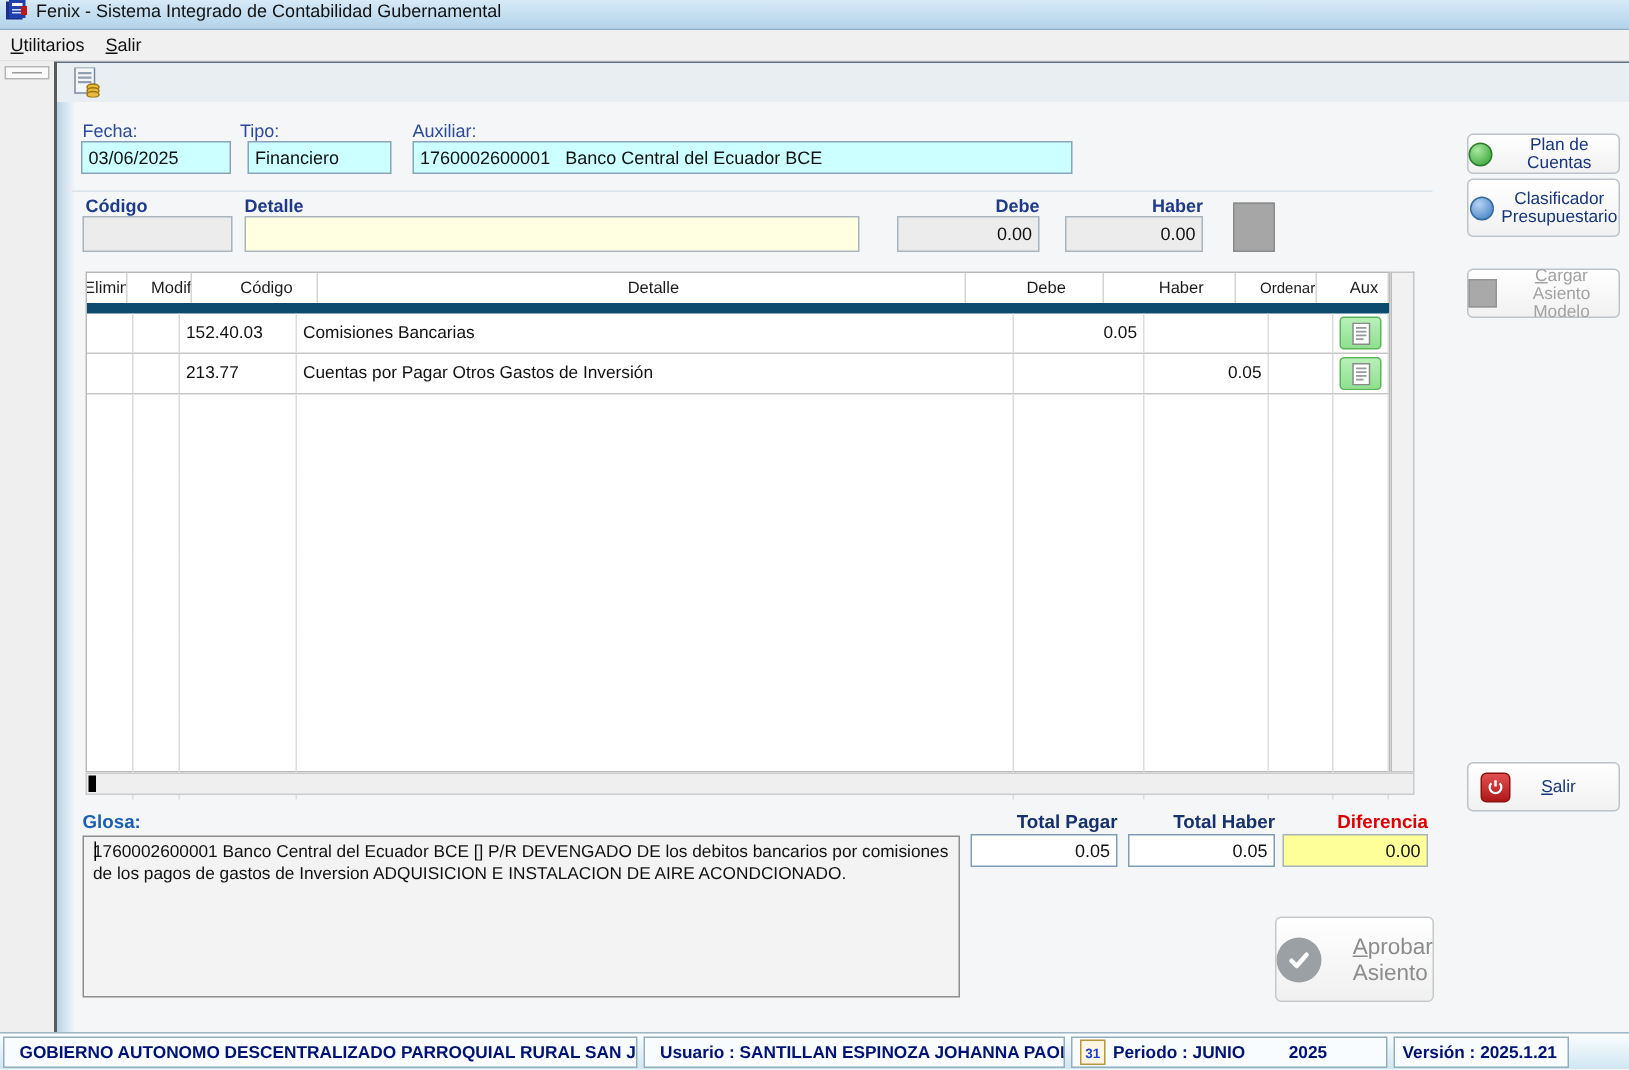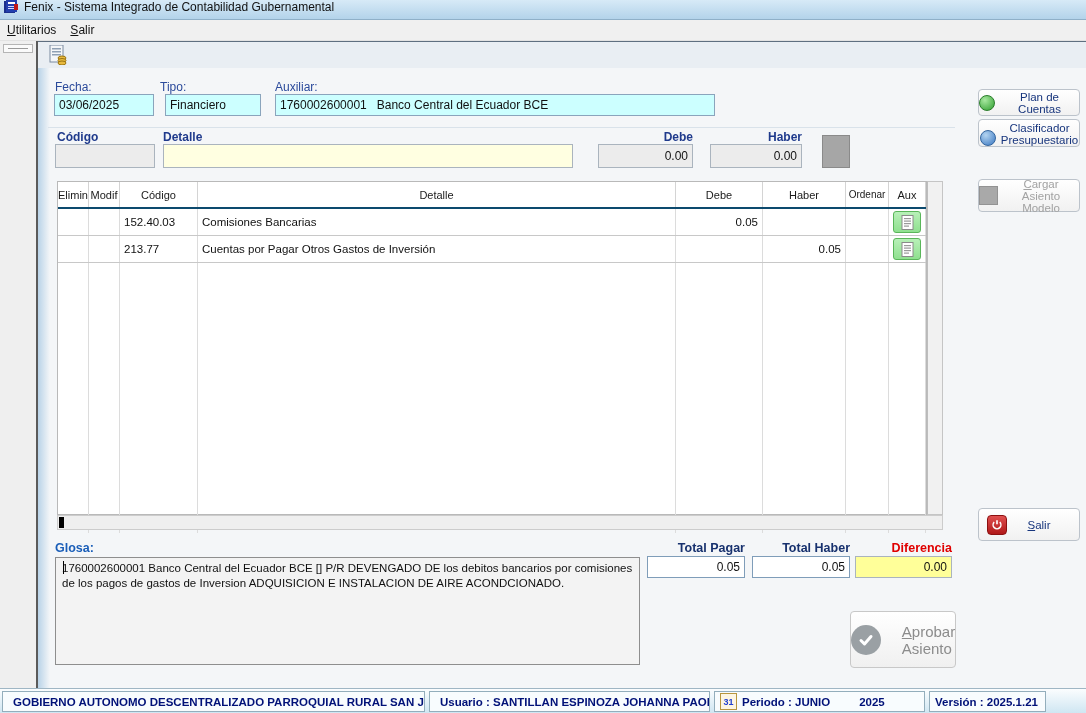--- a/index.html
+++ b/index.html
@@ -47,21 +47,21 @@
   .num { text-align:right; }
 
   #sep1 { position:absolute; left:10px; top:59px; width:907px; border-top:1px solid #d9e2ea; }
 
   #graybtn { position:absolute; left:784px; top:67px; width:28px; height:33px; background:#a6a6a6;
     border:1px solid #8a8a8a; }
 
   
   #tablewrap { position:absolute; left:19px; top:113px; width:870px; height:334px; background:#fff;
     border:1px solid #b9b9b9; }
-  .thead { display:flex; height:27px; border-bottom:2px solid #0c4a6e; }
+  .thead { display:flex; height:27px; border-bottom:7px solid #0c4a6e;gap:16px; }
   .thead .hc { font-size:11px; color:#1a1a1a; display:flex; align-items:center; justify-content:center;
     border-right:1px solid #d4d4d4; overflow:hidden; white-space:nowrap; }
   .trow { display:flex; height:27px; }
   .trow .tc { font-size:11.5px; color:#111; display:flex; align-items:center;
     border-right:1px solid #dcdcdc; overflow:hidden; white-space:nowrap; padding:0 4px; }
   .trow.data { border-bottom:1px solid #c8c8c8; }
   .c0{width:31px;} .c1{width:31px;} .c2{width:78px;} .c3{width:478px;} .c4{width:87px;}
   .c5{width:83px;} .c6{width:43px;} .c7{width:37px; justify-content:center;}
   .tc.r { justify-content:flex-end; }
   .aux-btn { width:29px; height:22px; background:linear-gradient(#b8f0b8,#8fe08f); border:1px solid #59b659;
@@ -334,21 +334,21 @@
     </div>
     <div id="vscroll"></div>
     <div id="hscroll">
       <div class="mark"></div>
     </div>
 
     <div class="side-btn" style="top:21px; height:27px;">
       <span class="sphere green"></span>
       <span>Plan de Cuentas</span>
     </div>
-    <div class="side-btn" style="top:51px; height:28px;align-items:flex-end;">
+    <div class="side-btn" style="top:51px; height:39px;">
       <span class="sphere blue"></span>
       <span>
         <span>Clasificador</span><br>
         <span>Presupuestario</span>
       </span>
     </div>
     <div class="side-btn" style="top:111px; height:33px;">
       <span class="gray-square"></span>
       <span class="disabled-txt">
         <span class="accesskey" style="display:inline-block;">Cargar Asiento</span><br>

